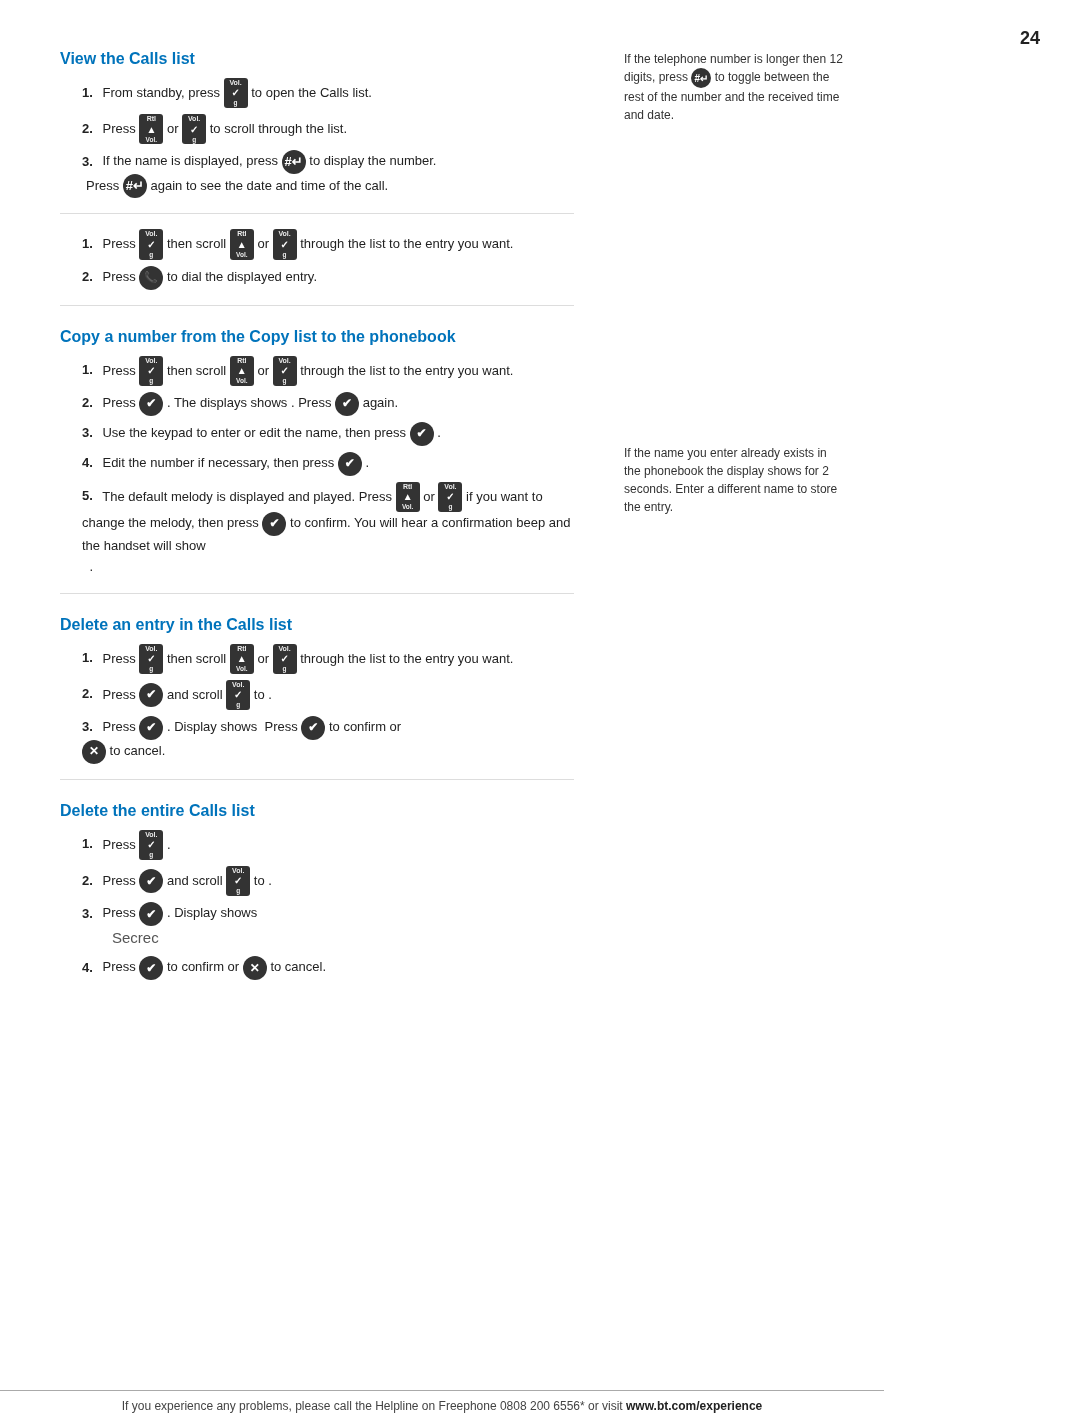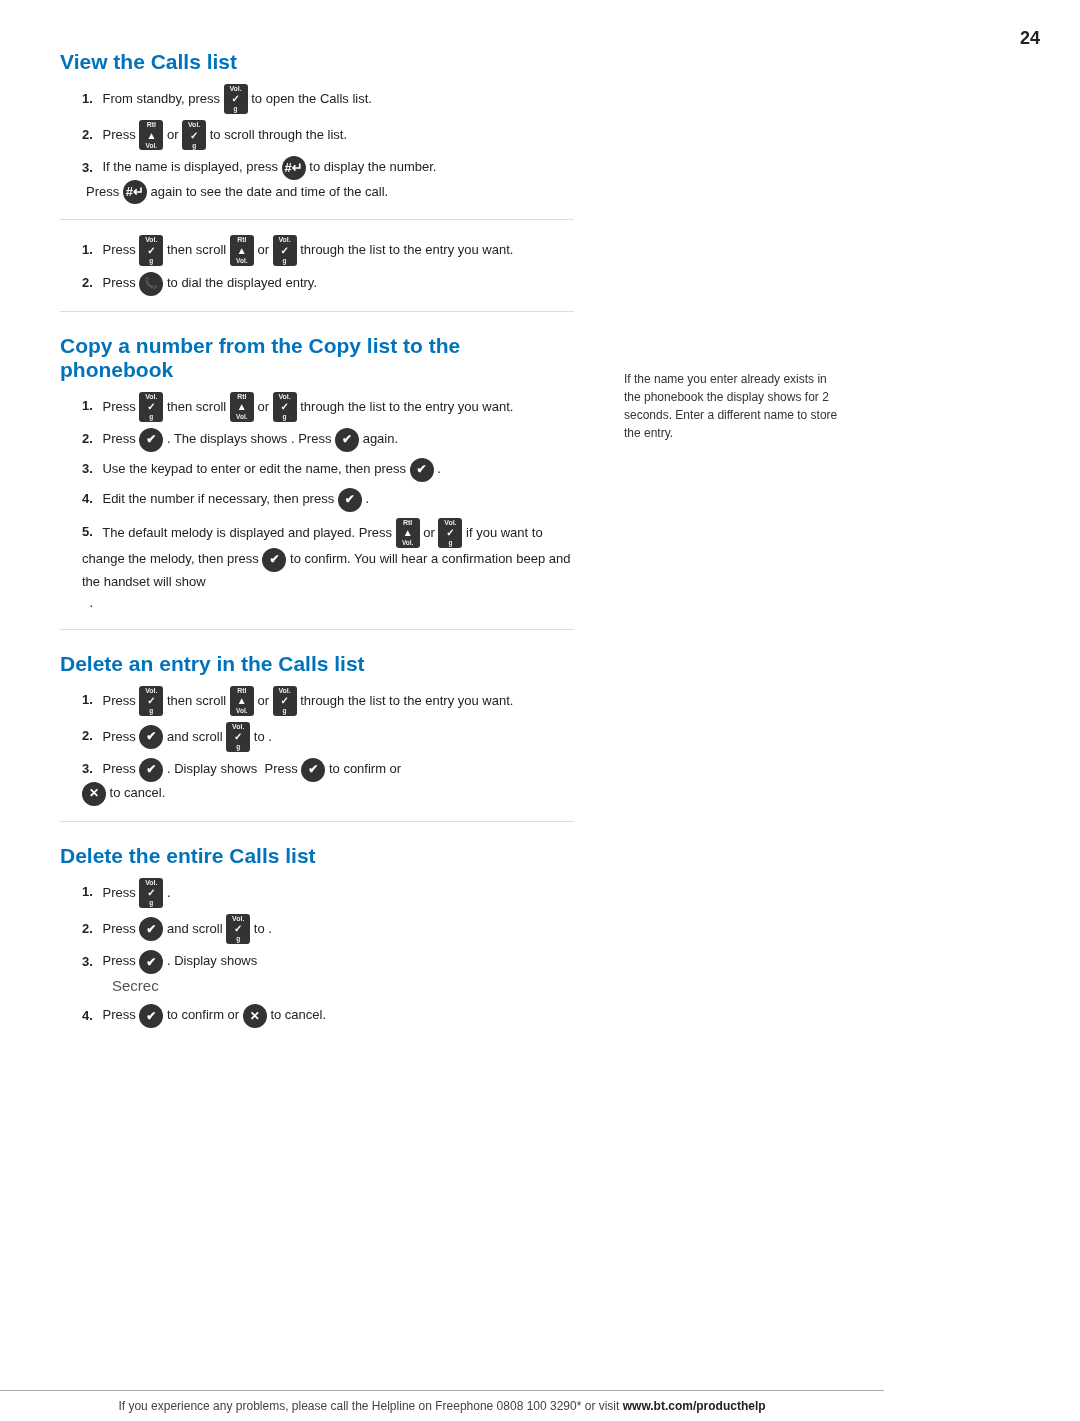--- a/index.html
+++ b/index.html
@@ -49,21 +49,21 @@
       margin-bottom: 30px;
       line-height: 1.5;
     }
     .sidebar-note-2 {
       margin-top: 320px;
       text-align: left;
       line-height: 1.5;
     }
     h2.section-title {
       color: #0073bb;
-      font-size: 21px;
+      font-size: 16px;
       font-weight: bold;
       margin-bottom: 10px;
       margin-top: 22px;
     }
     h2.section-title:first-child {
       margin-top: 0;
     }
     ol {
       margin-left: 18px;
       margin-bottom: 10px;
@@ -363,23 +363,30 @@
           <span class="circle-btn" style="font-size:12px;">✔</span>
           to confirm or
           <span class="circle-btn" style="font-size:12px; background:#333;">✕</span>
           to cancel.
         </li>
       </ol>
 
     </div>
 
     <div class="sidebar">
+      <div class="sidebar-note">
+        <span>
+          If the telephone number is longer then 12 digits, press
+          <span class="circle-btn" style="font-size:10px; width:20px; height:20px;">#↵</span>
+          to toggle between the rest of the number and the received time and date.
+        </span>
+      </div>
 
       <div class="sidebar-note-2">
         <span>If the name you enter already exists in the phonebook the display shows for 2 seconds. Enter a different name to store the entry.</span>
       </div>
     </div>
   </div>
 
   <div class="footer">
-    <span>If you experience any problems, please call the Helpline on Freephone 0808 100 3290* or visit </span><a href="#">www.bt.com/producthelp</a>
+    <span>If you experience any problems, please call the Helpline on Freephone 0808 200 6556* or visit </span><a href="#">www.bt.com/experience</a>
   </div>
 </div>
 
 </body></html>

